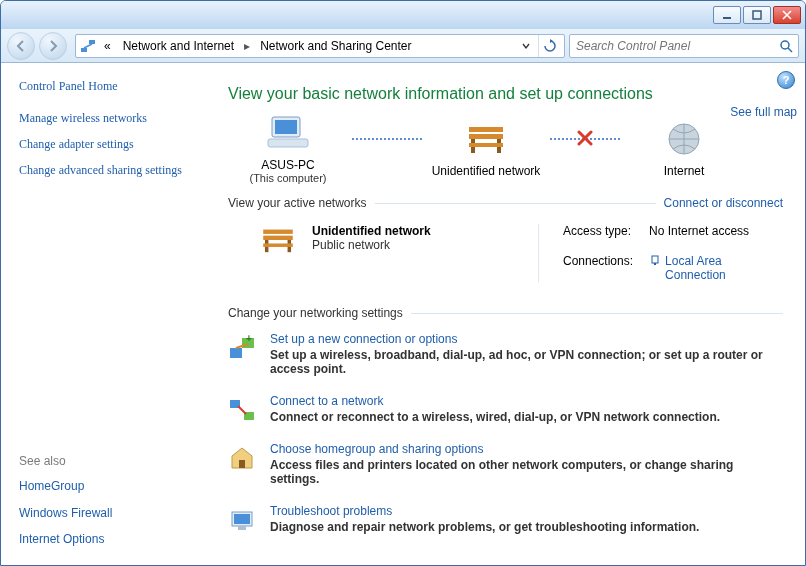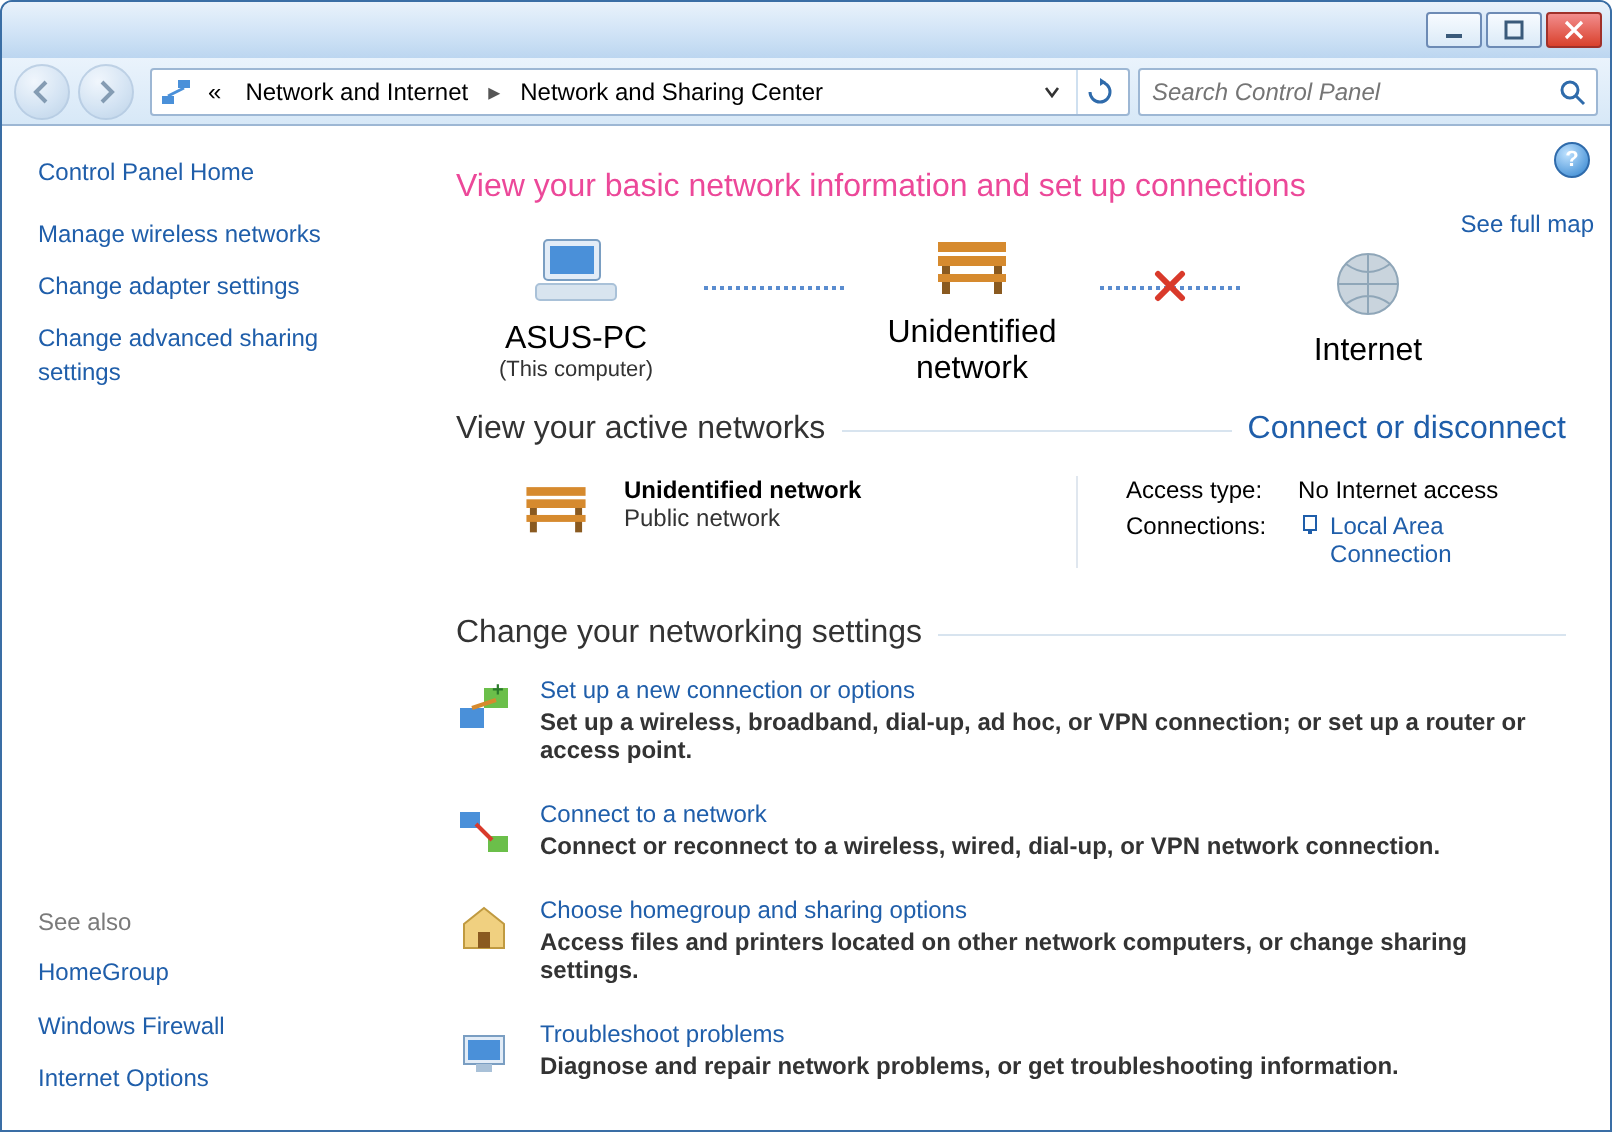--- a/index.html
+++ b/index.html
@@ -98,56 +98,56 @@
   
   .body {
     flex:1; display:flex; overflow:hidden;
   }
   .sidebar {
     width:205px;
     background:#fff;
     padding:16px 8px 8px 18px;
     display:flex;flex-direction:column;
   }
-  .sidebar .main-links { flex:1; }
+  .sidebar .main-links { flex:1;font-family:Liberation Serif, serif; }
   .cp-home { color:#1f5eaa; font-size:12px; margin-bottom:16px; display:block;}
   .side-link { color:#1f5eaa; font-size:12px; margin-bottom:10px; display:block; cursor:pointer; line-height:1.35;}
   .see-also-hdr { color:#7a7a7a; font-size:12px; margin-bottom:10px;}
   .content {
     flex:1; padding:10px 22px 10px 22px; overflow:auto; position:relative;
   }
   .helpbtn {
     position:absolute; top:8px; right:10px;
     width:18px;height:18px;border-radius:50%;
     background: radial-gradient(circle at 35% 30%, #bfe2ff 0%, #2f82ce 100%);
     color:#fff; font-weight:bold; font-size:11px;
     display:flex;align-items:center;justify-content:center;
     border:1px solid #2f6bab;
     cursor:pointer;
   }
-  .page-title { color:#ec4899; font-size:16px; margin:12px 0 12px 0;}
+  .page-title { color:#15803d; font-size:16px; margin:12px 0 12px 0;}
   .netmap { display:flex; align-items:center; justify-content:flex-start; gap:4px; margin-bottom:6px; position:relative;}
   .netmap .node { display:flex; flex-direction:column; align-items:center; width:120px;}
-  .netmap .node .lbl { font-size:16px; text-align:center; margin-top:4px;}
+  .netmap .node .lbl { font-size:12px; text-align:center; margin-top:4px;}
   .netmap .node .sub { font-size:11px; text-align:center; color:#333;}
   .netmap .link { flex:0 0 70px; height:2px; border-top:2px dotted #5a8ccf; position:relative; margin-top:-22px;}
   .full-map-link { position:absolute; right:8px; top:42px; color:#1f5eaa; font-size:12px; cursor:pointer;}
   .section-hdr {
-    display:flex; align-items:center; color:#333; font-size:16px;
+    display:flex; align-items:center; color:#333; font-size:12px;
     margin:12px 0 8px 0;
   }
   .section-hdr .line { flex:1; height:1px; background:#d8e4ef; margin-left:8px;}
   .section-hdr .right-link { color:#1f5eaa; margin-left:8px; cursor:pointer;}
   .active-net { display:flex; gap:20px; padding:6px 0 12px 30px;}
   .active-net .left { display:flex; gap:14px; align-items:flex-start; flex:0 0 260px;}
   .active-net .net-name { font-weight:bold; font-size:12px;}
   .active-net .net-type { font-size:12px; color:#333;}
   .active-net .right {
     border-left:1px solid #e0e7ef; padding-left:24px;
-    display:grid; grid-template-columns:auto auto; gap:4px 16px;
+    display:grid; grid-template-columns:auto auto; gap:16px 16px;
     font-size:12px; align-content:start;
   }
   .active-net .right .lk { color:#1f5eaa; cursor:pointer; display:flex;gap:4px;}
   .settings-list { padding:4px 0 0 0;}
   .setting { display:flex; gap:14px; margin-bottom:18px;}
   .setting .sicon { width:28px; height:28px; flex:0 0 28px; margin-top:2px;}
   .setting .stitle { color:#1f5eaa; font-size:12px; cursor:pointer;}
   .setting .sdesc { font-size:12px; color:#333; margin-top:2px;font-weight:bold;}
   a.link { color:#1f5eaa; text-decoration:none; cursor:pointer;}
   

